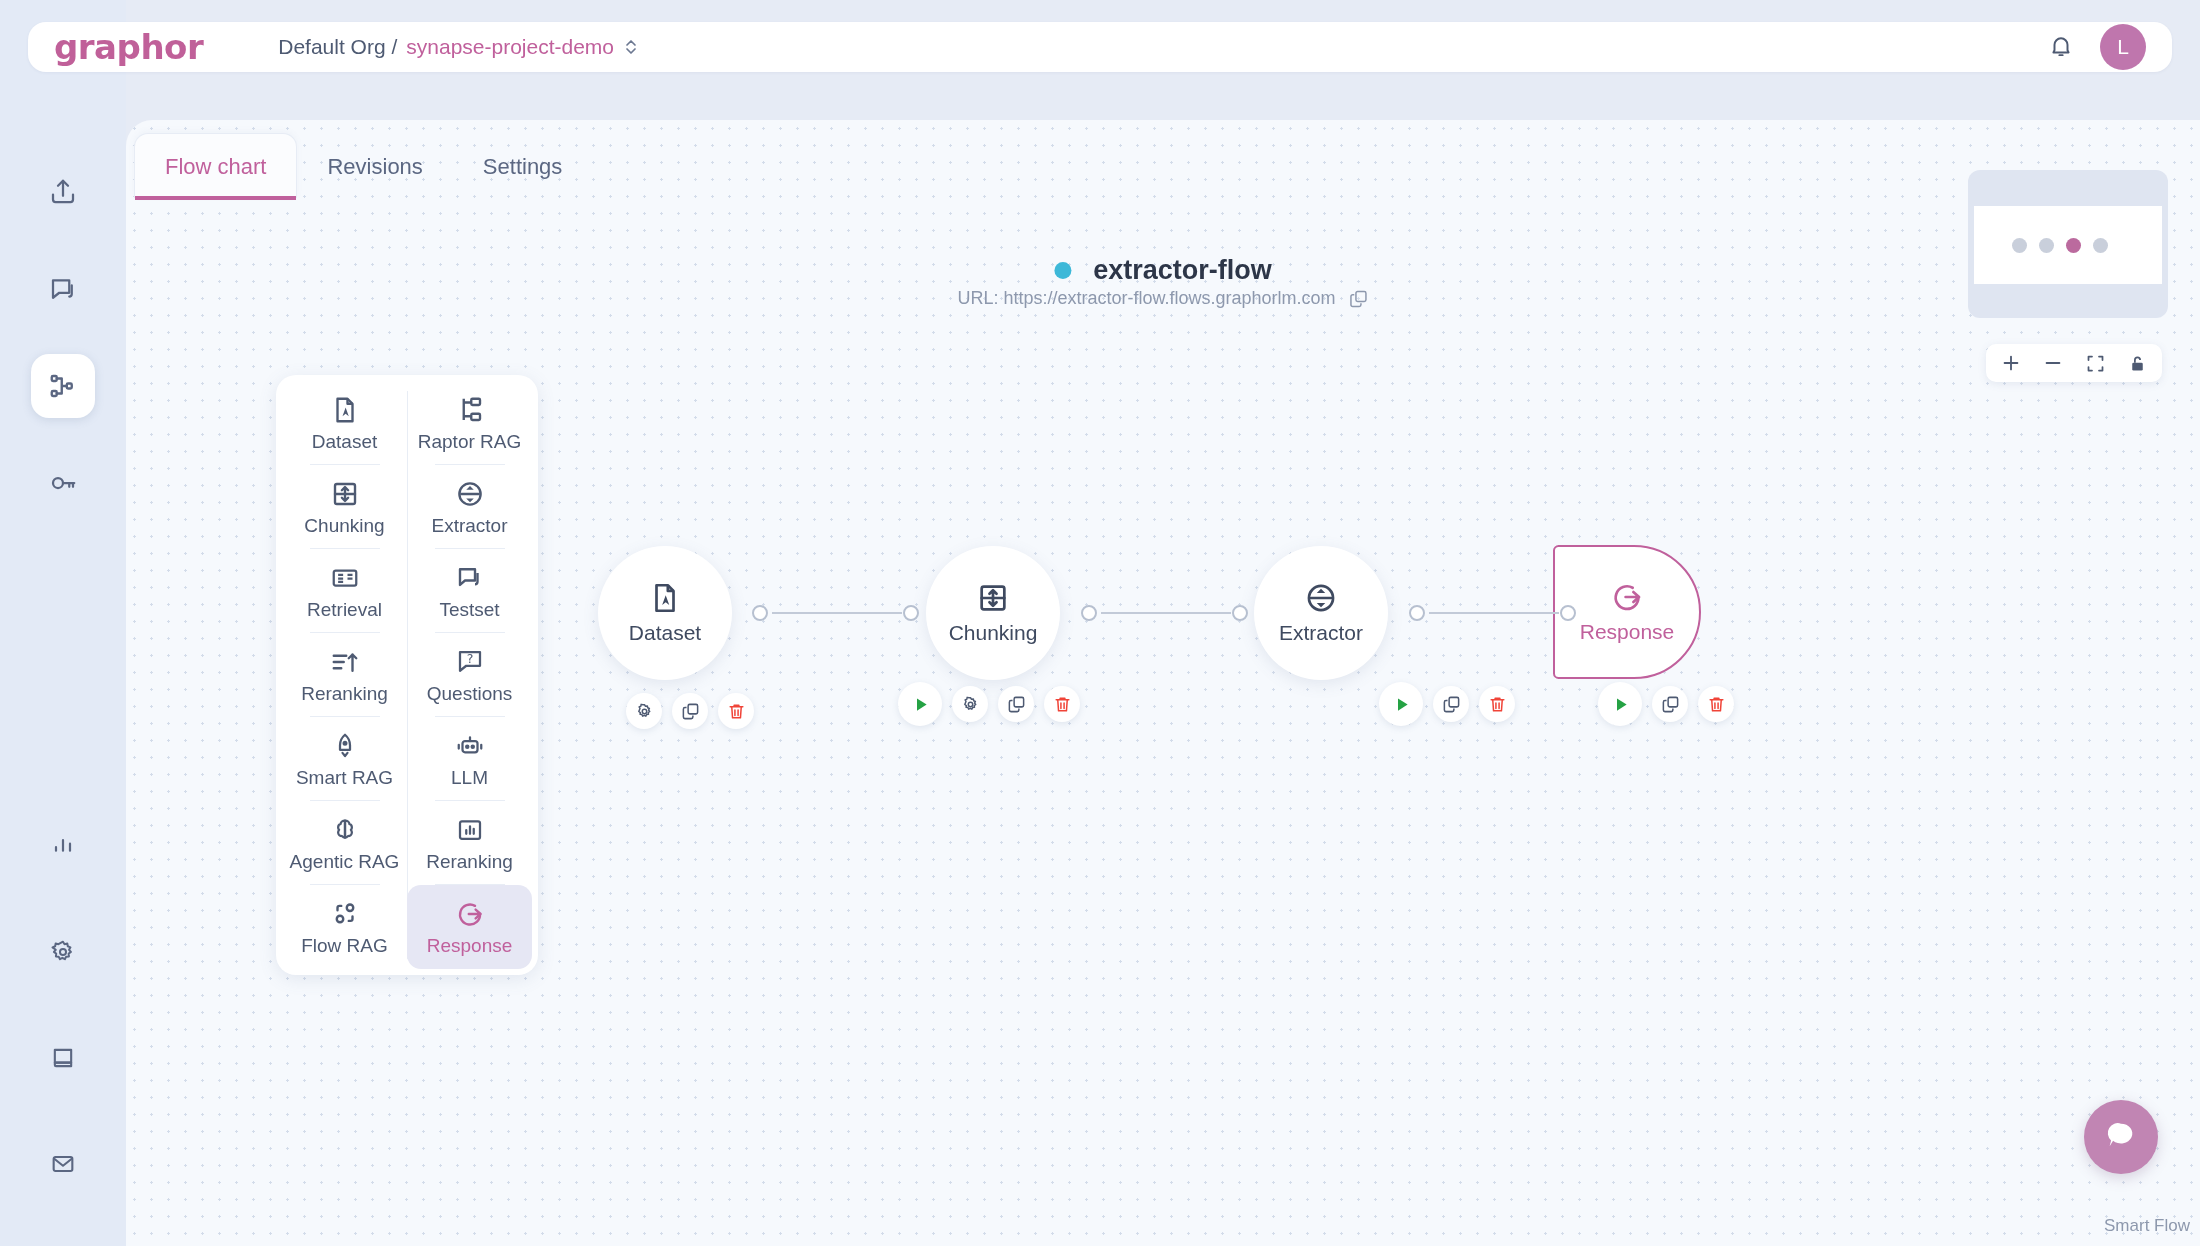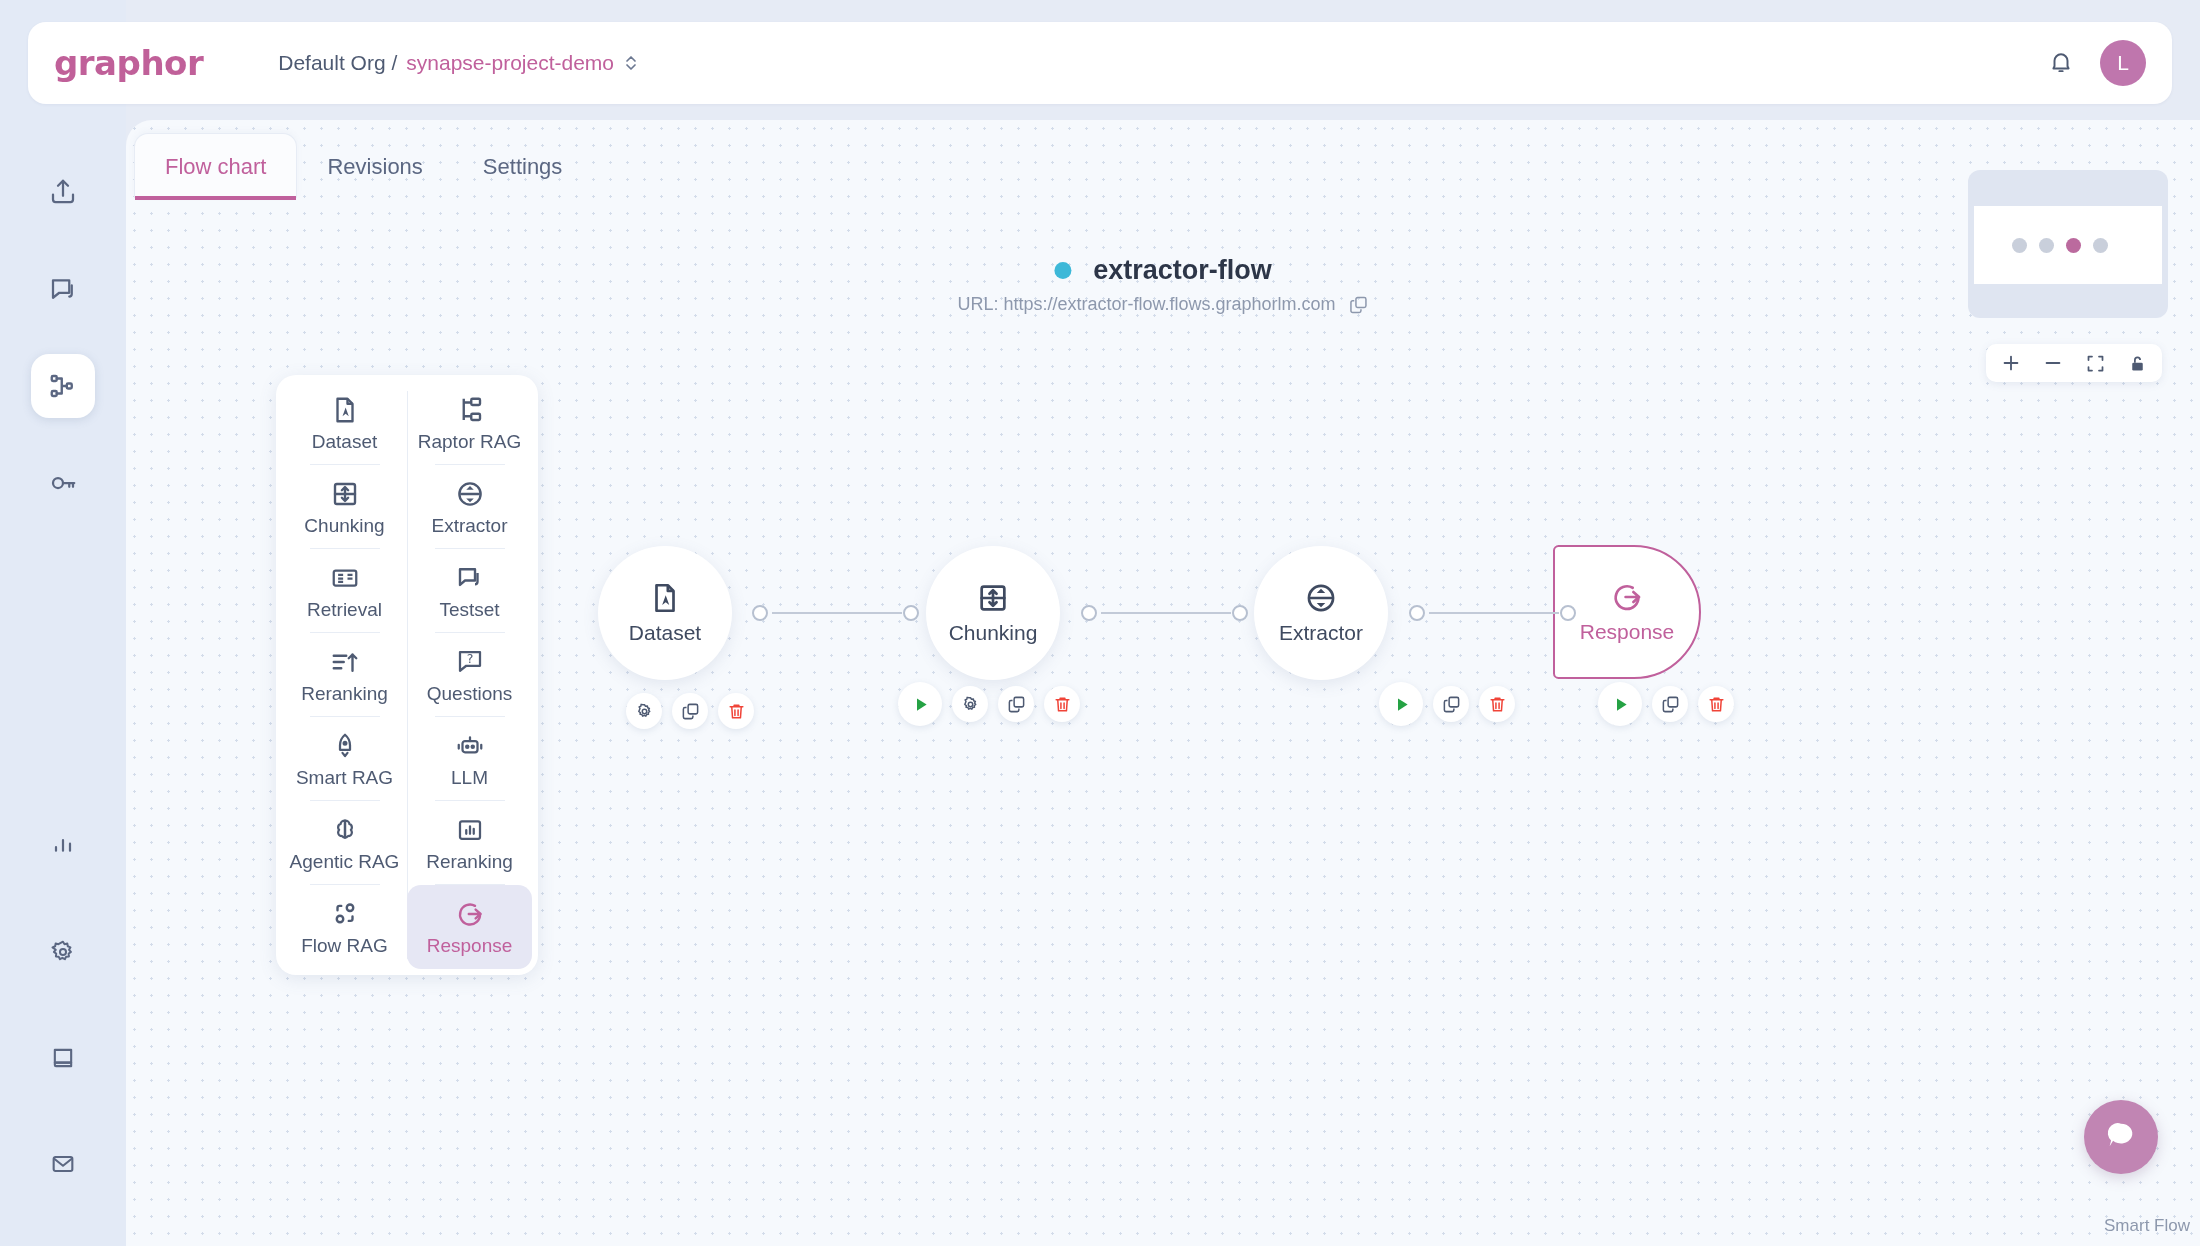--- a/index.html
+++ b/index.html
@@ -33,21 +33,21 @@
     position: absolute; left: 126px; top: 120px; right: 0; bottom: 0;
     background-color: #f6f9fd;
     background-image: radial-gradient(circle, #d3dcea 1.2px, transparent 1.3px);
     background-size: 17px 17px;
     border-top-left-radius: 26px;
     overflow: hidden;
   }
 
   
   .header {
-    position: absolute; left: 28px; top: 22px; right: 28px; height: 82px;
+    position: absolute; left: 28px; top: 22px; right: 28px; height: 50px;
     background: #fff; border-radius: 18px;
     display: flex; align-items: center; padding: 0 26px;
     box-shadow: 0 1px 3px rgba(80,100,140,.07);
     z-index: 30;
   }
   .logo { font-size: 34px; font-weight: 700; color: #c06099; letter-spacing: -.5px; font-family: "DejaVu Sans", sans-serif; }
   .breadcrumb { margin-left: 28px; display: flex; align-items: center; gap: 9px; font-size: 21px; }
   .bc-org { color: #4e5a72; margin-left: 47px; }
   .bc-proj { color: #c0609c; }
   .bc-chev { color: #6c7891; display: flex; flex-direction: column; line-height: .55; font-size: 15px; }
@@ -73,21 +73,21 @@
   }
   .tab.active::after {
     content:""; position: absolute; left: 0; right: 0; bottom: -2px; height: 4px; background: #c0609c;
   }
 
   
   .flow-title { position: absolute; left: 50%; top: 135px; transform: translateX(-50%); text-align: center; z-index: 20; }
   .ft-row { display: flex; align-items: center; justify-content: center; gap: 22px; }
   .ft-dot { width: 17px; height: 17px; border-radius: 50%; background: #3db8d8; }
   .ft-name { font-size: 27px; font-weight: 700; color: #2d3648; }
-  .ft-url-row { margin-top: 8px; display: flex; align-items: center; gap: 13px; font-size: 18px; color: #8d98ad; }
+  .ft-url-row { margin-top: 2px; display: flex; align-items: center; gap: 13px; font-size: 18px; color: #8d98ad; }
   .ft-copy { color: #8d98ad; cursor: pointer; display: flex; }
   .btn {
     display: flex; align-items: center; gap: 12px; height: 52px; padding: 0 26px;
     border-radius: 26px; font-size: 20px; cursor: pointer; border: none;
   }
   .btn-connect { background: #fff; color: #4e5a72; border: 1px solid #e4e9f2; box-shadow: 0 1px 3px rgba(80,100,140,.08); }
   .btn-deploy { background: #6b2063; color: #fff; }
 
   
   .palette {

